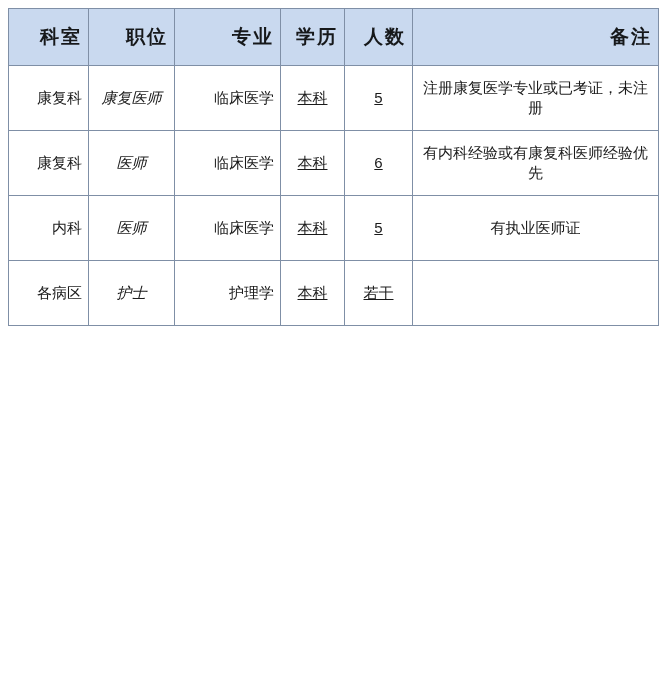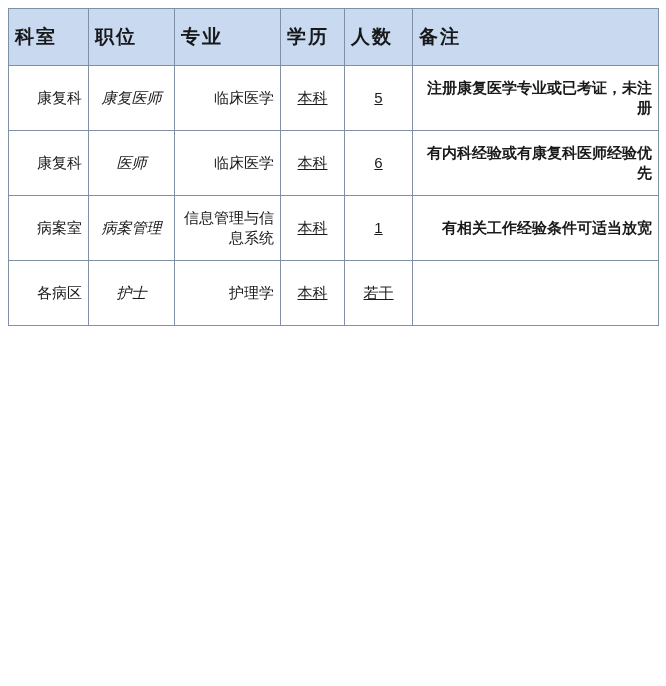--- a/index.html
+++ b/index.html
@@ -40,37 +40,36 @@
     vertical-align: middle;
     padding: 4px 6px;
     font-size: 15px;
     line-height: 1.35;
   }
   table.recruit thead th {
     background: #c9d9ef;
     height: 48px;
     font-size: 19px;
     font-weight: bold;
-    text-align: left;
+    text-align: right;
     letter-spacing: 2px;
     color: #16181a;
     margin-top: 16px;
   }
   table.recruit tbody td {
     height: 56px;
   }
   td.center {
     text-align: center;
     font-style: italic;
   }
   td.remark {
-    text-align: right;
+    text-align: center;
     padding-left: 10px;
     padding-right: 8px;
-    font-weight: bold;
   }
   td.dept, td.major {
     text-align: right;
   }
   td.num, td.edu {
     text-align: center;
     text-decoration: underline;
   }
 </style>
 </head>
@@ -107,26 +106,26 @@
       </tr>
       <tr>
         <td class="dept">康复科</td>
         <td class="center">医师</td>
         <td class="major">临床医学</td>
         <td class="edu">本科</td>
         <td class="num">6</td>
         <td class="remark">有内科经验或有康复科医师经验优先</td>
       </tr>
       <tr>
-        <td class="dept">病案室</td>
-        <td class="center">病案管理</td>
-        <td class="major">信息管理与信息系统</td>
+        <td class="dept">内科</td>
+        <td class="center">医师</td>
+        <td class="major">临床医学</td>
         <td class="edu">本科</td>
-        <td class="num">1</td>
-        <td class="remark">有相关工作经验条件可适当放宽</td>
+        <td class="num">5</td>
+        <td class="remark">有执业医师证</td>
       </tr>
       <tr>
         <td class="dept">各病区</td>
         <td class="center">护士</td>
         <td class="major">护理学</td>
         <td class="edu">本科</td>
         <td class="num">若干</td>
         <td class="remark"></td>
       </tr>
     </tbody>

